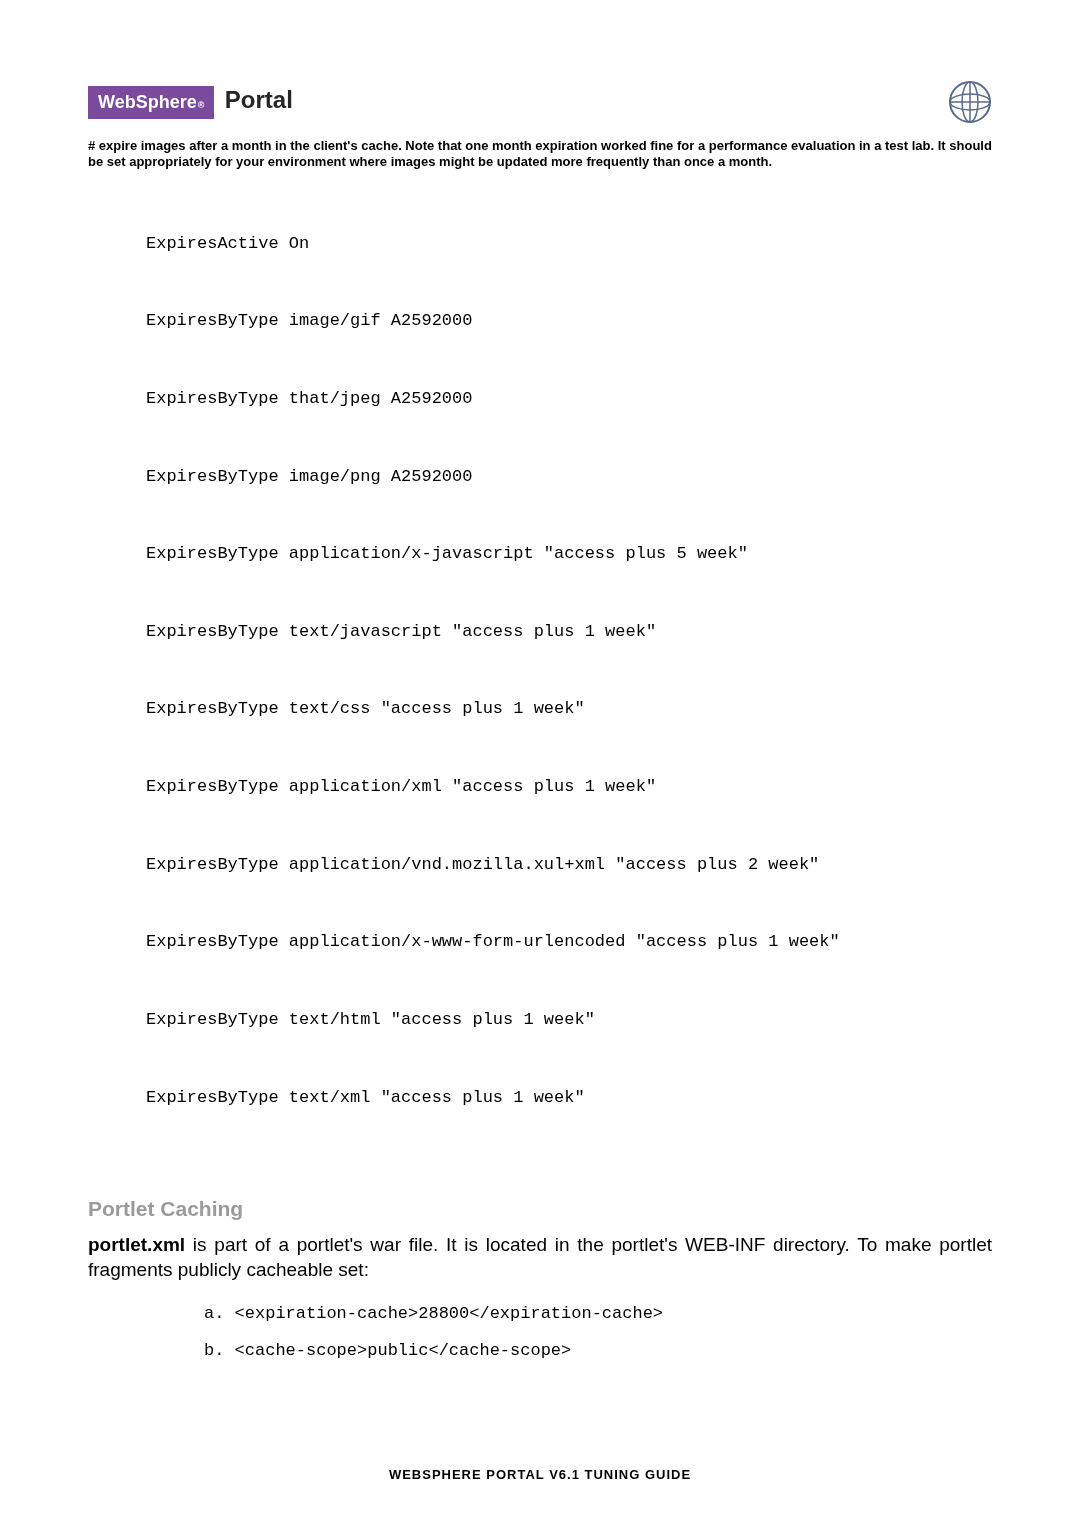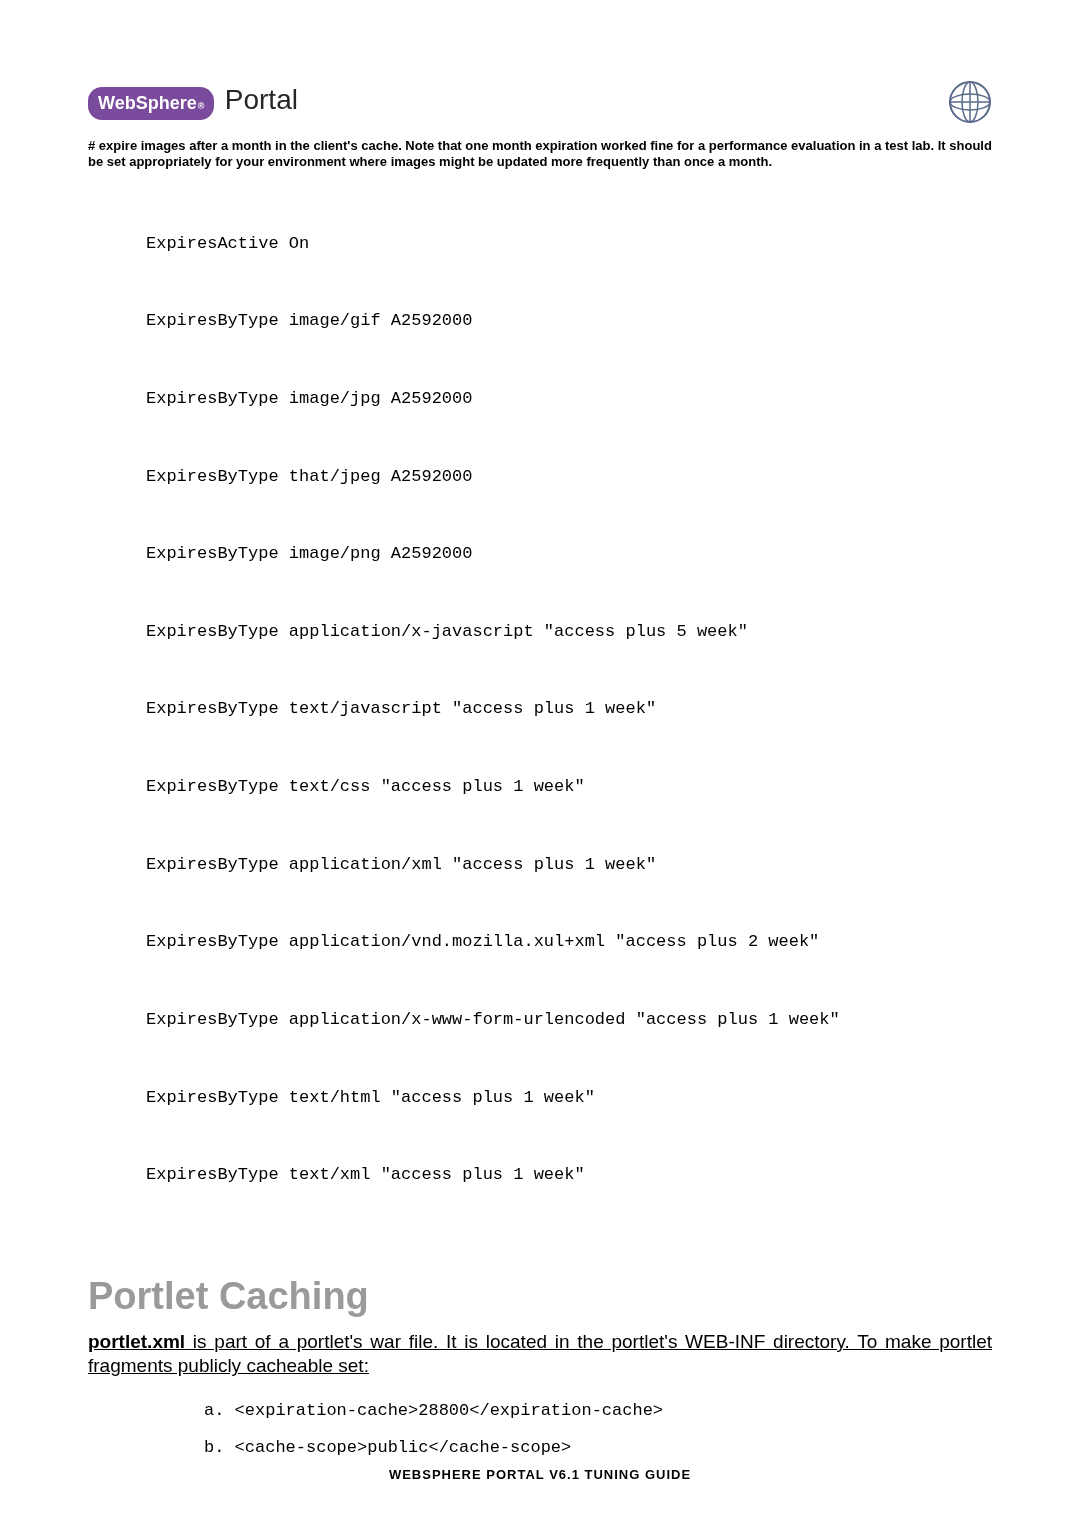--- a/index.html
+++ b/index.html
@@ -23,32 +23,31 @@
     margin-bottom: 14px;
   }
   .brand-badge {
     background: #7a4a9c;
     color: #ffffff;
     padding: 6px 10px 6px 10px;
     font-size: 18px;
     font-weight: bold;
     display: inline-flex;
     align-items: baseline;
-    border-radius: 14px;
   }
   .brand-sub {
     font-size: 9px;
     vertical-align: super;
     margin-left: 1px;
   }
   .brand-portal {
     color: #262626;
-    font-size: 28px;
+    font-size: 24px;
     margin-left: 6px;
-    font-weight: normal;
+    font-weight: bold;
   }
   .globe {
     width: 44px;
     height: 44px;
   }
   .intro-bold {
     font-weight: bold;
     font-size: 13px;
     line-height: 1.25;
     margin: 0 0 24px 0;
@@ -59,30 +58,29 @@
     line-height: 1.15;
     white-space: pre;
     margin: 0 0 0 58px;
   }
   .code-line {
     margin-bottom: 19px;
   }
   h2.section {
     font-family: Arial, Helvetica, sans-serif;
     color: #9a9a9a;
-    font-size: 38px;
+    font-size: 21px;
     font-weight: bold;
     margin: 32px 0 12px 0;
   }
   .body-text {
     font-size: 19px;
     line-height: 1.28;
     margin: 0 0 22px 0;
     text-align: justify;
-    text-decoration: underline;
   }
   .body-text b { font-weight: bold; }
   .list-block {
     font-family: "Courier New", monospace;
     font-size: 17px;
     margin-left: 116px;
   }
   .list-item {
     margin-bottom: 18px;
   }
@@ -124,21 +122,20 @@
       <line x1="2" y1="22" x2="42" y2="22" stroke="#5a6a8a" stroke-width="1.5"></line>
       <line x1="22" y1="2" x2="22" y2="42" stroke="#5a6a8a" stroke-width="1.5"></line>
     </svg>
   </div>
 
   <p class="intro-bold"># expire images after a month in the client's cache.  Note that one month expiration worked fine for a performance evaluation in a test lab. It should be set appropriately for your environment where images might be updated more frequently than once a month.</p>
 
   <div class="code-block">
     <div class="code-line">ExpiresActive On</div>
     <div class="code-line">ExpiresByType image/gif A2592000</div>
-    <div class="code-line">ExpiresByType image/jpg A2592000</div>
     <div class="code-line">ExpiresByType that/jpeg A2592000</div>
     <div class="code-line">ExpiresByType image/png A2592000</div>
     <div class="code-line">ExpiresByType application/x-javascript "access plus 5 week"</div>
     <div class="code-line">ExpiresByType text/javascript "access plus 1 week"</div>
     <div class="code-line">ExpiresByType text/css "access plus 1 week"</div>
     <div class="code-line">ExpiresByType application/xml "access plus 1 week"</div>
     <div class="code-line">ExpiresByType application/vnd.mozilla.xul+xml "access plus 2 week"</div>
     <div class="code-line">ExpiresByType application/x-www-form-urlencoded "access plus 1 week"</div>
     <div class="code-line">ExpiresByType text/html "access plus 1 week"</div>
     <div class="code-line">ExpiresByType text/xml "access plus 1 week"</div>

